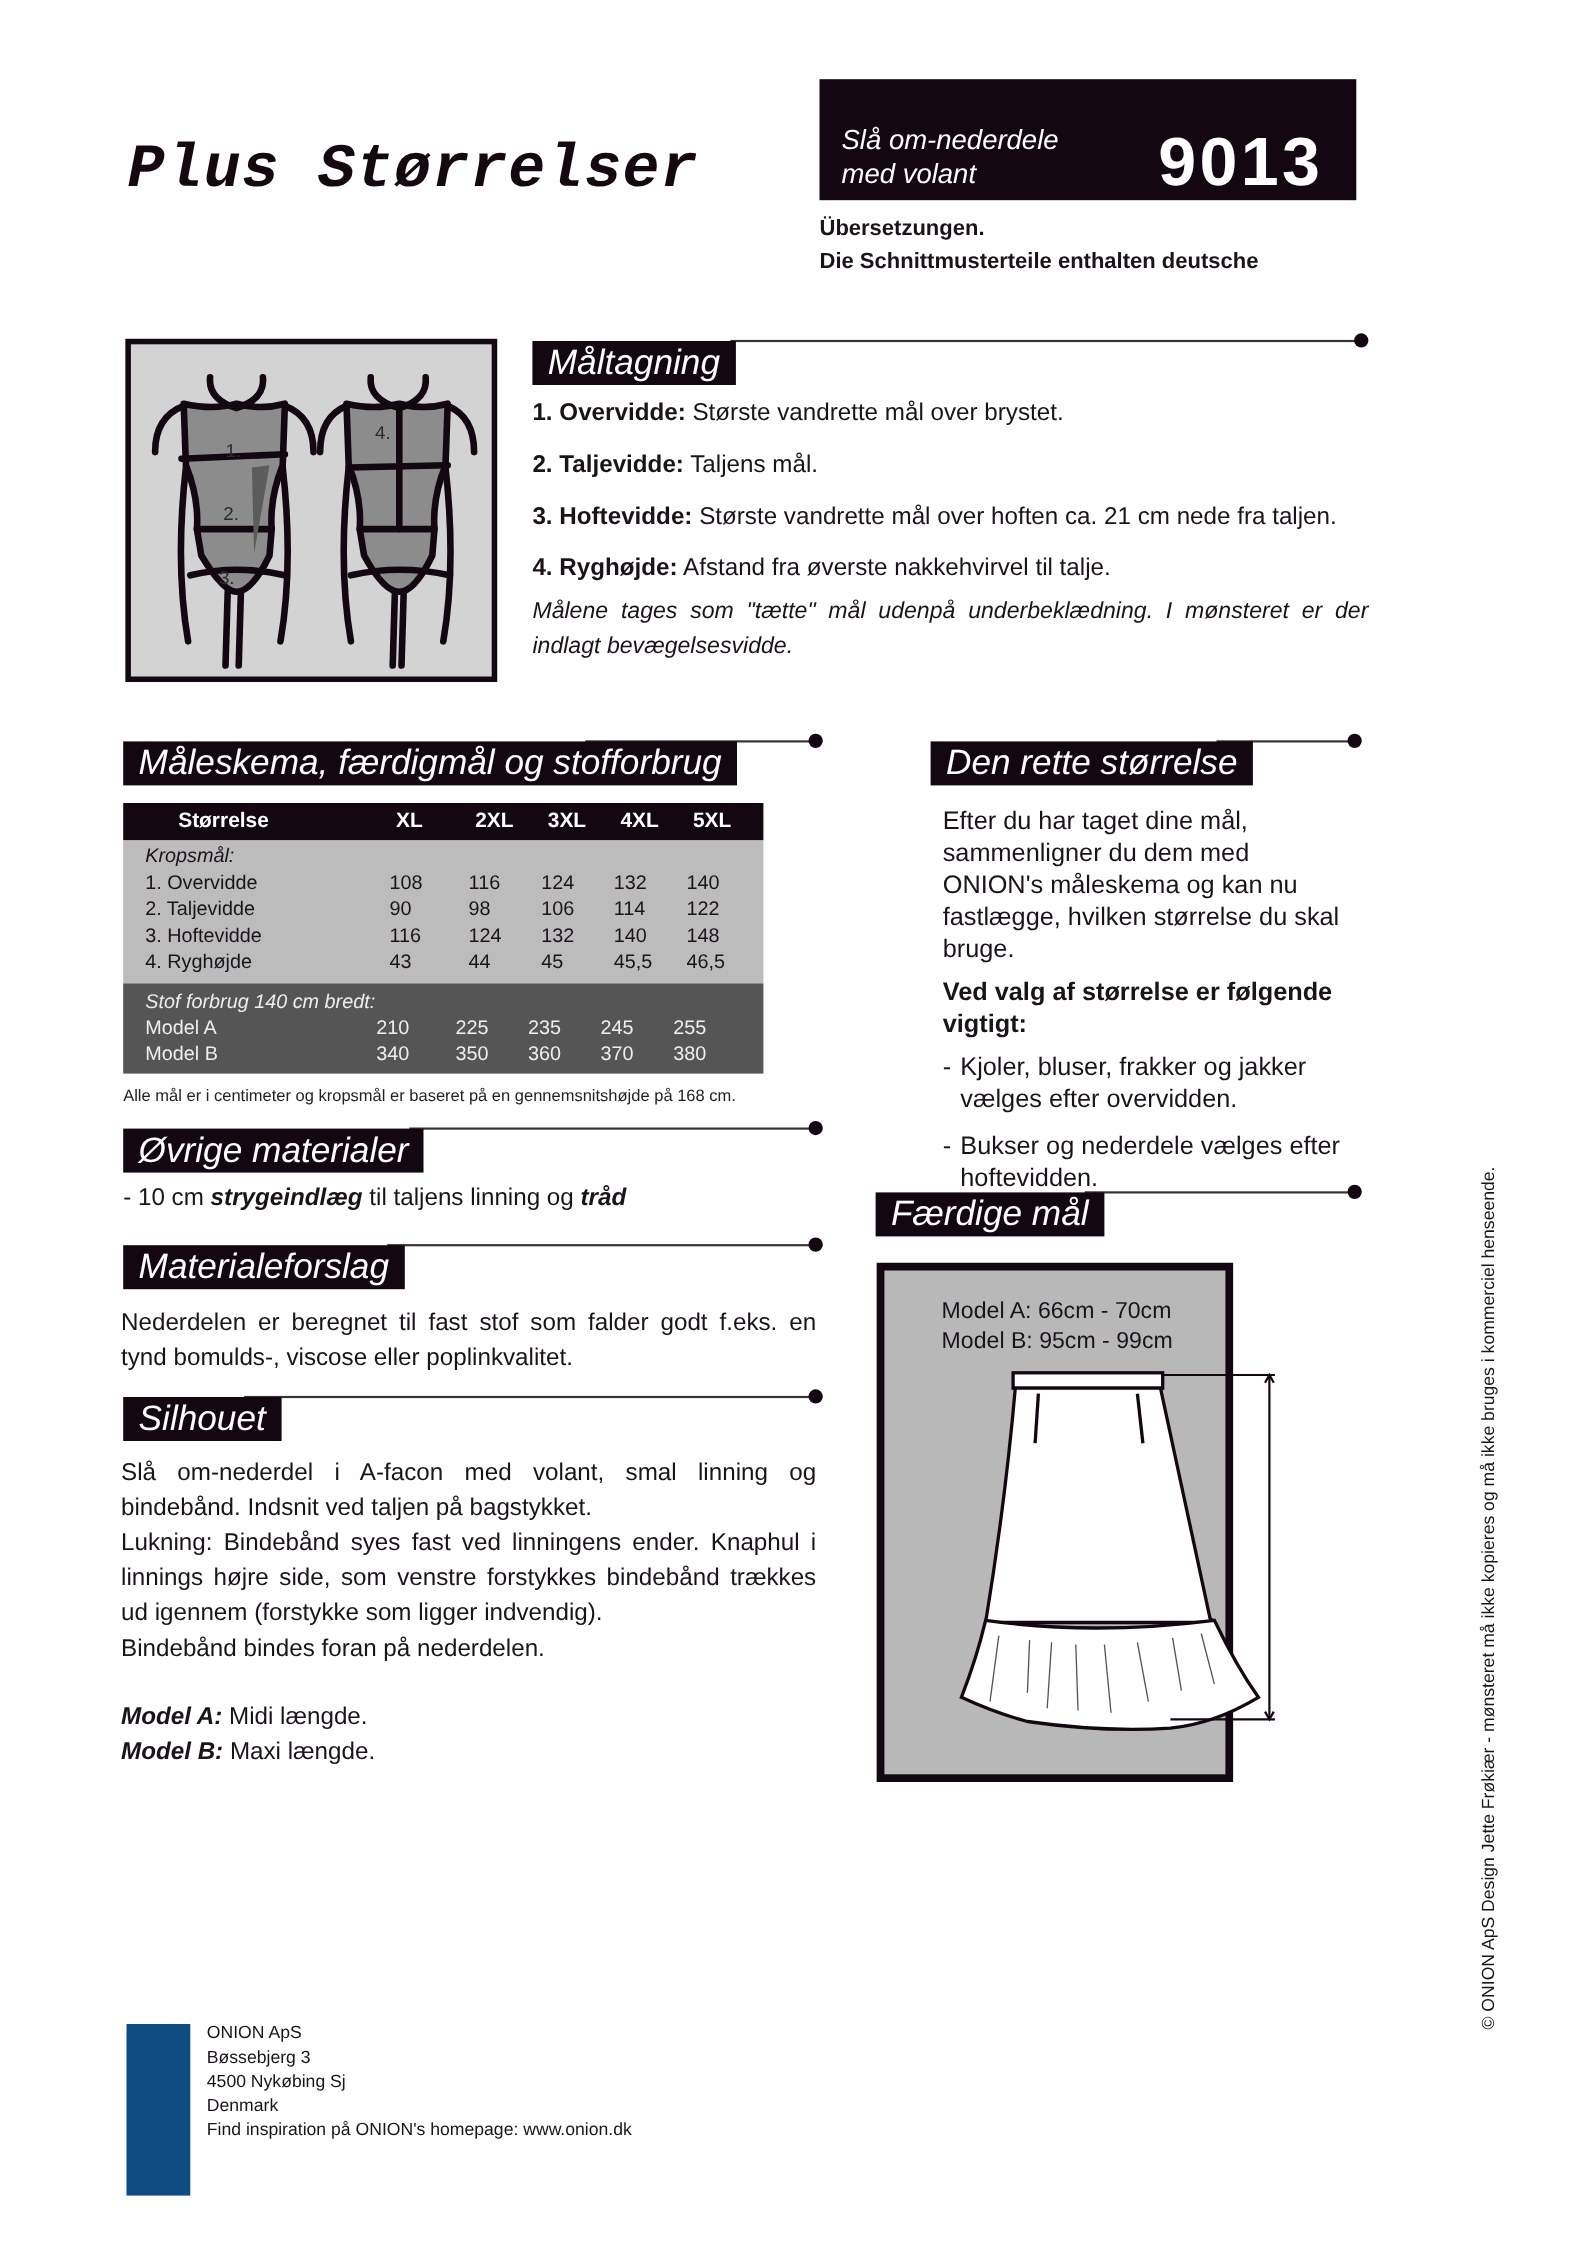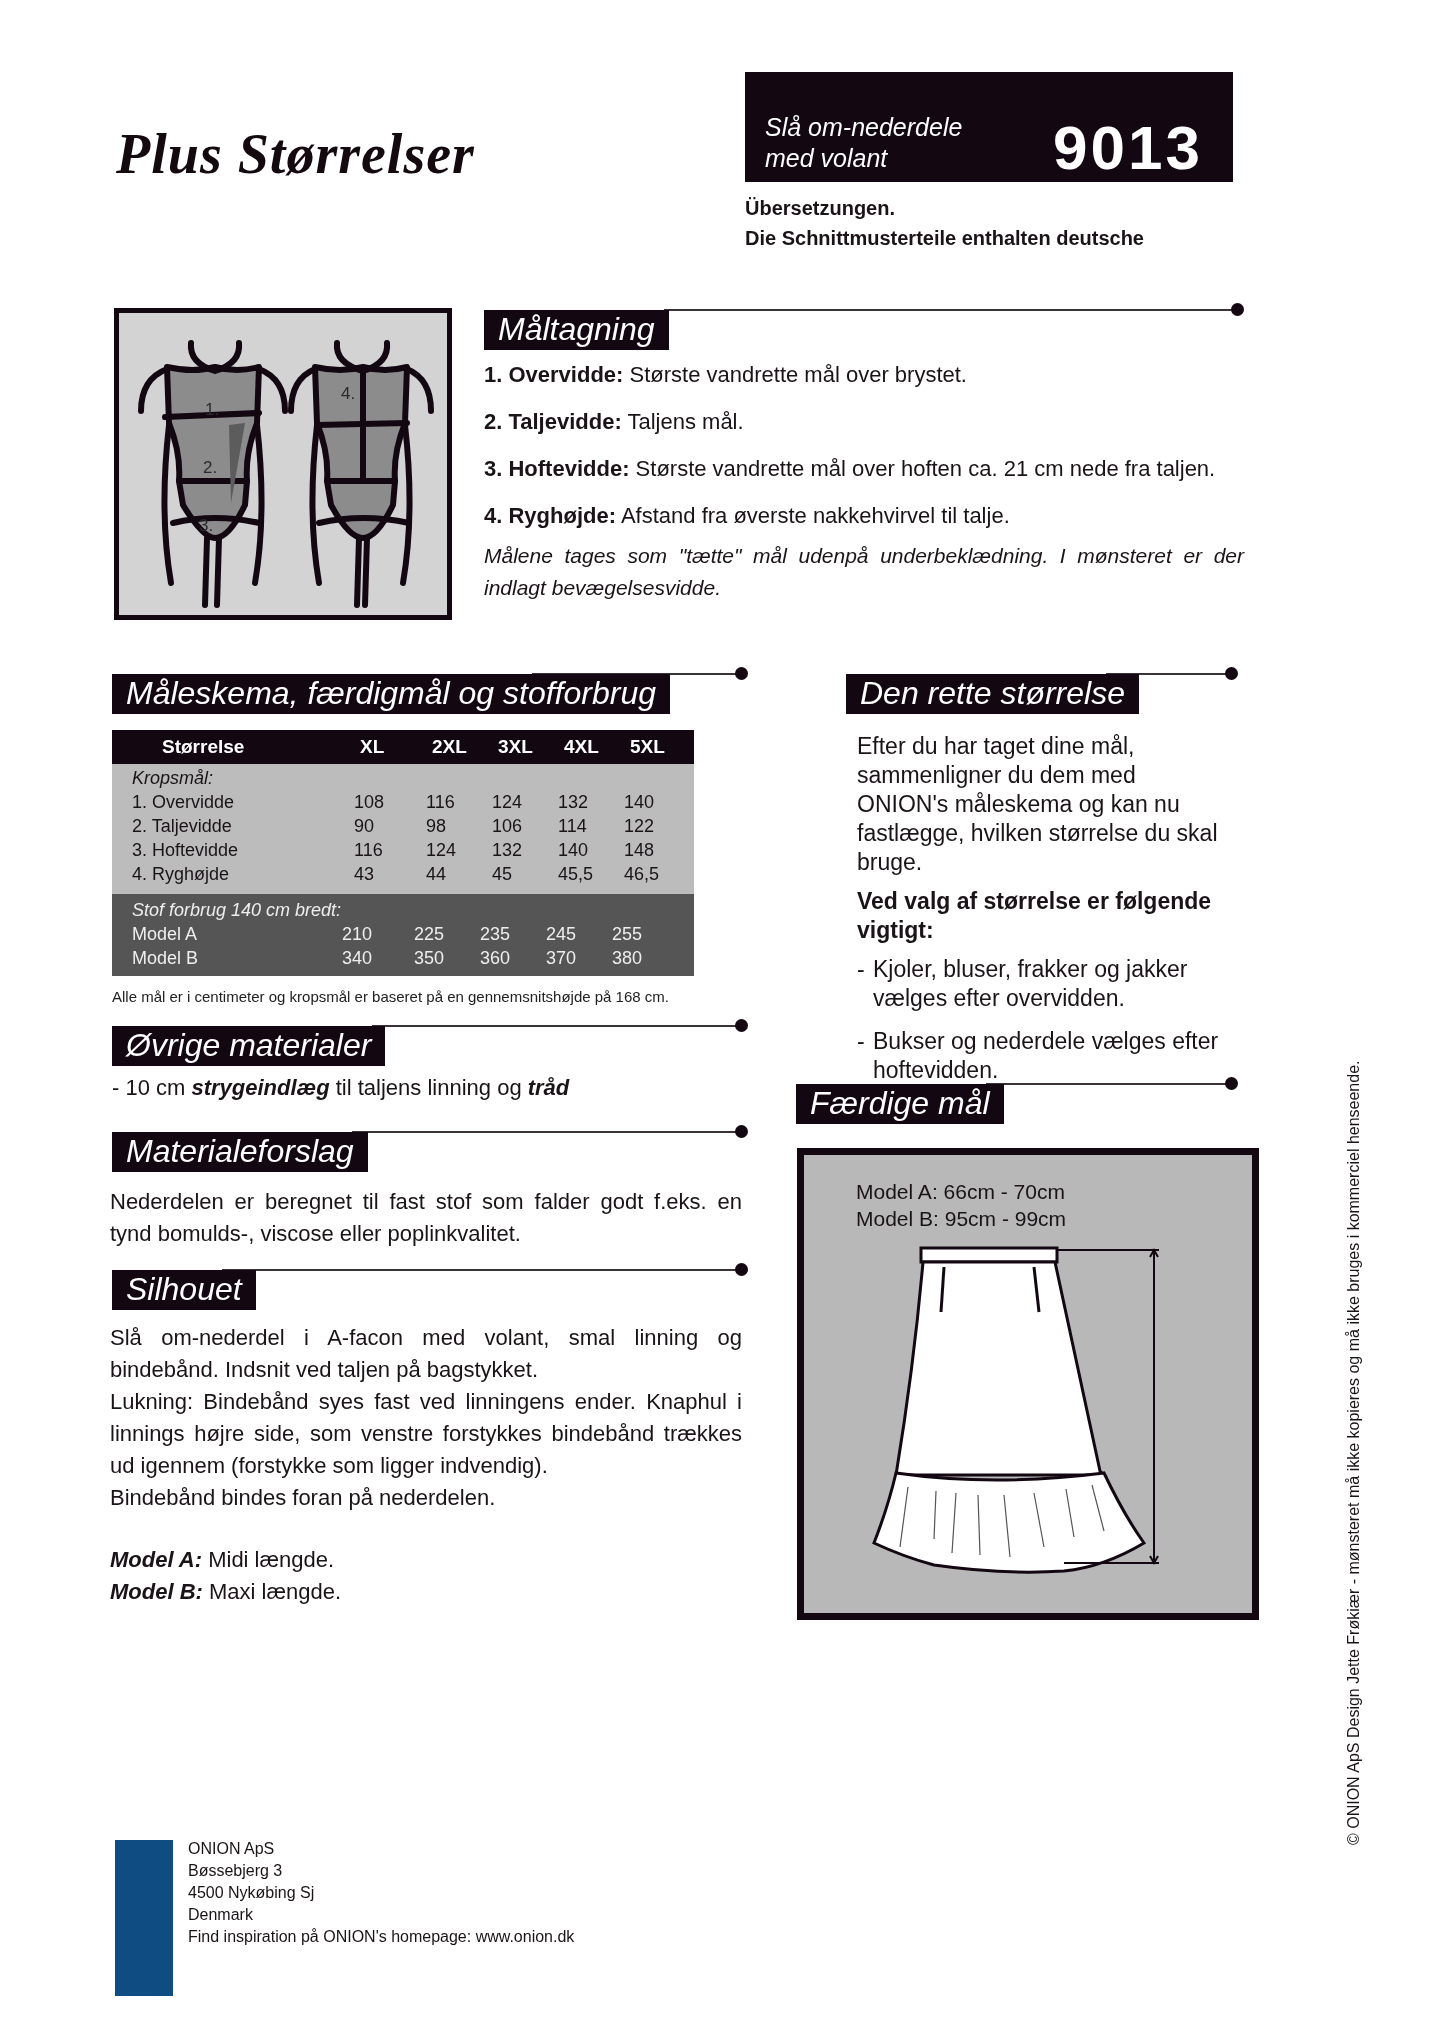--- a/index.html
+++ b/index.html
@@ -5,21 +5,21 @@
     html, body { margin: 0; padding: 0; background: #ffffff; }
     body {
       width: 1445px; height: 2043px; position: relative; overflow: hidden;
       font-family: "Liberation Sans", "DejaVu Sans", sans-serif; color: #1a1418;
     }
     .abs { position: absolute; }
 
     
     .page-title {
       left: 116px; top: 122px; font-size: 56px; font-weight: bold; font-style: italic;
-      letter-spacing: 1px; color: #14090f; font-family: Liberation Serif, serif;
+      letter-spacing: 1px; color: #14090f; font-family: Liberation Mono, monospace;
     }
     .pattern-box {
       left: 745px; top: 72px; width: 488px; height: 110px; background: #130812;
       color: #fff;
     }
     .pattern-name { left: 20px; top: 40px; font-size: 25px; font-style: italic; line-height: 31px; width: 260px; }
     .pattern-number { right: 30px; top: 46px; font-size: 62px; font-weight: bold; letter-spacing: 3px; line-height: 60px; }
     .note-de { left: 745px; top: 193px; font-size: 20px; line-height: 30px; font-weight: bold; color: #1a1418; width: 480px; }
 
     
@@ -47,21 +47,21 @@
     .tbl-foot { background: #555555; color: #eee; position: relative; height: 82px; font-size: 18px; }
     .cell { position: absolute; white-space: nowrap; }
     .tbl-note { left: 112px; top: 988px; font-size: 15px; color: #222; white-space: nowrap; }
 
     .p-text { font-size: 22px; line-height: 32px; }
     .justify { text-align: justify; }
 
     .right-col { left: 857px; width: 370px; }
 
     
-    .skirt-box { left: 797px; top: 1148px; width: 462px; height: 472px; background: #b8b8b8; border: 7px solid #130812; box-sizing: border-box; }
+    .skirt-box { left: 797px; top: 1148px; width: 324px; height: 472px; background: #b8b8b8; border: 7px solid #130812; box-sizing: border-box; }
 
     
     .footer-bar { left: 115px; top: 1840px; width: 58px; height: 156px; background: #0f4c82; }
     .footer-text { left: 188px; top: 1838px; font-size: 16px; line-height: 22px; color: #1a1418; }
 
     .copyright {
       left: 1345px; top: 1845px; transform-origin: 0 0; transform: rotate(-90deg);
       font-size: 16px; white-space: nowrap; color: #1a1418; width: 880px;
     }
   </style>

